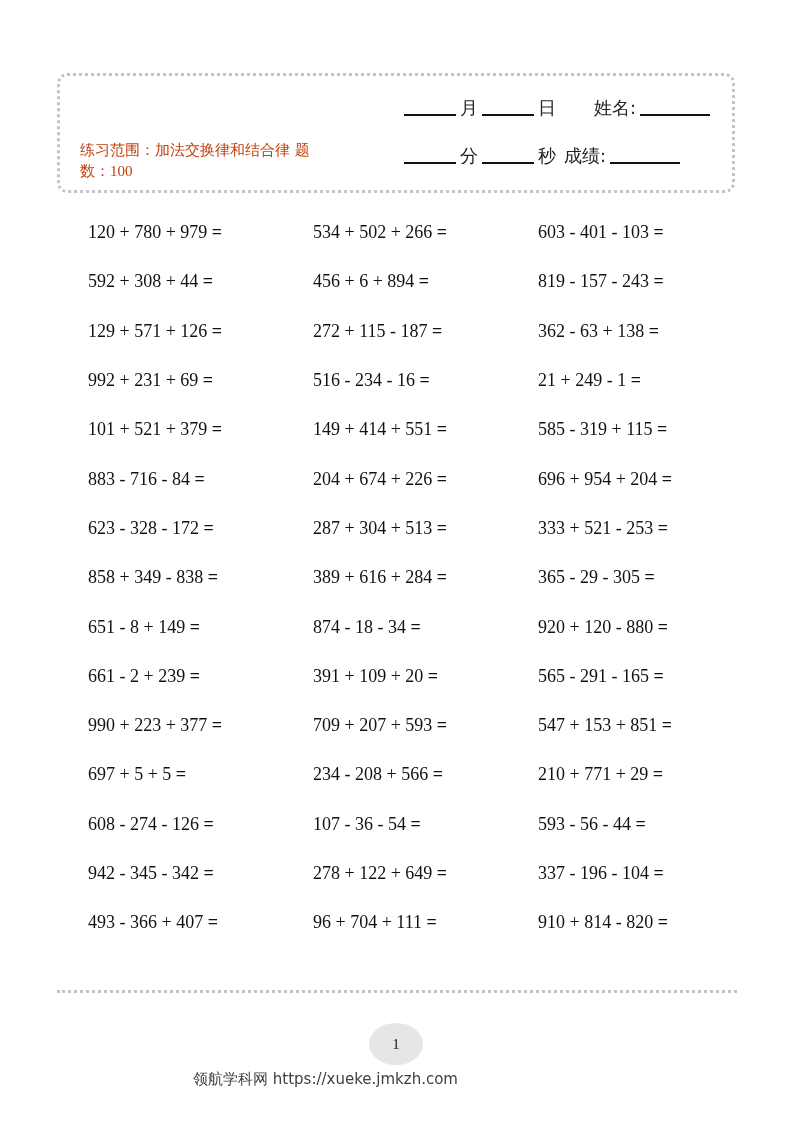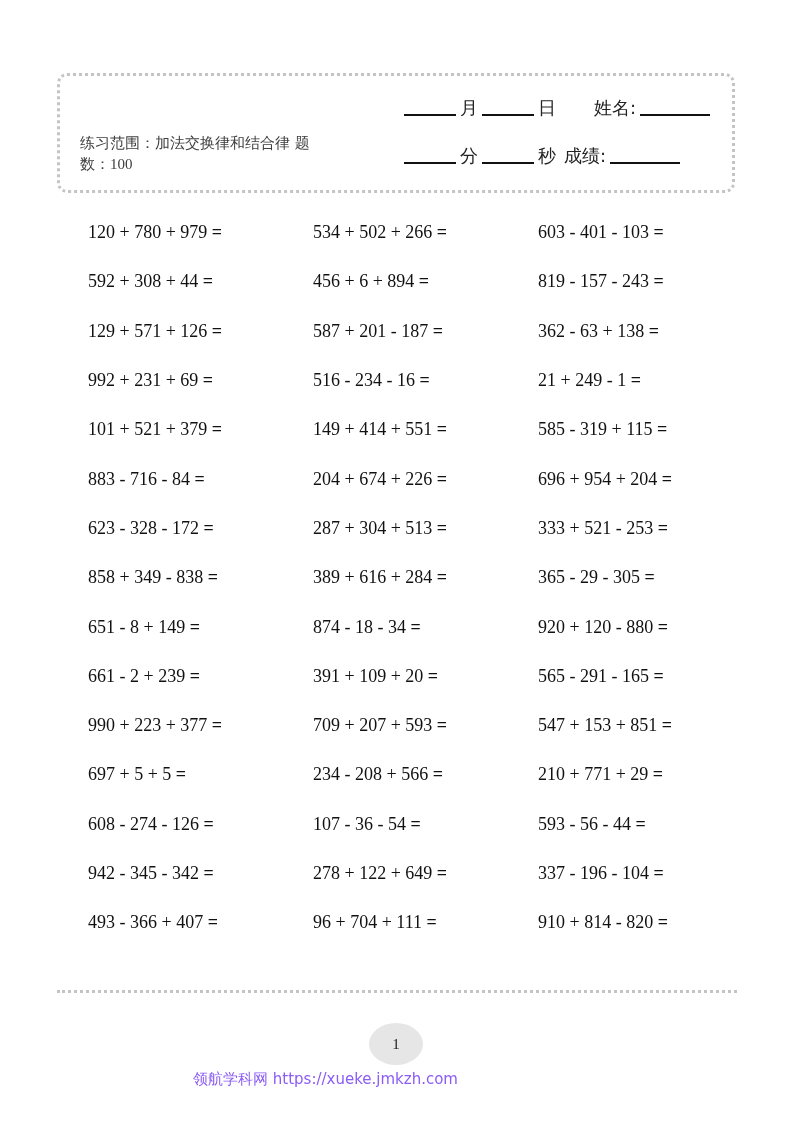--- a/index.html
+++ b/index.html
@@ -1,36 +1,36 @@
 <!DOCTYPE html>
 <html><head>
 <meta charset="utf-8">
 <style>
   html, body { margin: 0; padding: 0; background: #ffffff; }
   body { width: 793px; height: 1122px; position: relative; overflow: hidden;
          font-family: "Liberation Serif", "DejaVu Serif", serif; color: #111; }
   .header-box { position: absolute; left: 57px; top: 73px; width: 678px; height: 120px;
                 border: 3px dotted #c4c4c4; border-radius: 10px; box-sizing: border-box; }
-  .range { position: absolute; left: 80px; top: 133px; width: 230px; font-size: 15px;
-           line-height: 21px; font-family: "DejaVu Sans", sans-serif; color: #404040; }
+  .range { position: absolute; left: 80px; top: 140px; width: 230px; font-size: 15px;
+           line-height: 21px; font-family: "DejaVu Sans", sans-serif; color: #c2410c; }
   .range .num { font-family: "Liberation Serif", serif; font-size: 15px; }
   .field-row { position: absolute; left: 404px; font-size: 18px; font-family: "DejaVu Sans", sans-serif;
                display: flex; align-items: flex-end; color: #222; }
   .blank { display: inline-block; border-bottom: 2px solid #111; height: 1px; margin-bottom: 4px; }
   .lbl { display: inline-block; margin: 0 4px; }
   .problems { position: absolute; left: 88px; top: 208px; width: 680px; }
   .prow { display: flex; height: 49.3px; align-items: center; }
   .prob { width: 225px; font-size: 18px; white-space: pre; }
   .prob .eq { font-weight: bold; }
   .divider { position: absolute; left: 57px; top: 990px; width: 680px; border-top: 3px dotted #c4c4c4; }
   .page-num { position: absolute; left: 369px; top: 1023px; width: 54px; height: 42px; border-radius: 50%;
               background: #e6e6e6; display: flex; align-items: center; justify-content: center;
               font-size: 15px; color: #222; }
   .footer { position: absolute; left: 0; top: 1070px; width: 651px; text-align: center;
-            font-family: "DejaVu Sans", sans-serif; font-size: 15px; color: #8b5cf6; }
+            font-family: "DejaVu Sans", sans-serif; font-size: 15px; color: #404040; }
 </style>
 </head>
 <body>
 
 <div class="header-box"></div>
 
 <div class="range">
   <span>练习范围：加法交换律和结合律</span>
   <span>题数：</span><span class="num">100</span>
 </div>
@@ -59,21 +59,21 @@
       <div class="prob"><span>534 + 502 + 266 </span><span class="eq">=</span></div>
       <div class="prob"><span>603 - 401 - 103 </span><span class="eq">=</span></div>
     </div>
     <div class="prow">
       <div class="prob"><span>592 + 308 + 44 </span><span class="eq">=</span></div>
       <div class="prob"><span>456 + 6 + 894 </span><span class="eq">=</span></div>
       <div class="prob"><span>819 - 157 - 243 </span><span class="eq">=</span></div>
     </div>
     <div class="prow">
       <div class="prob"><span>129 + 571 + 126 </span><span class="eq">=</span></div>
-      <div class="prob"><span>587 + 201 - 187 </span><span class="eq">=</span></div>
+      <div class="prob"><span>272 + 115 - 187 </span><span class="eq">=</span></div>
       <div class="prob"><span>362 - 63 + 138 </span><span class="eq">=</span></div>
     </div>
     <div class="prow">
       <div class="prob"><span>992 + 231 + 69 </span><span class="eq">=</span></div>
       <div class="prob"><span>516 - 234 - 16 </span><span class="eq">=</span></div>
       <div class="prob"><span>21 + 249 - 1 </span><span class="eq">=</span></div>
     </div>
     <div class="prow">
       <div class="prob"><span>101 + 521 + 379 </span><span class="eq">=</span></div>
       <div class="prob"><span>149 + 414 + 551 </span><span class="eq">=</span></div>

